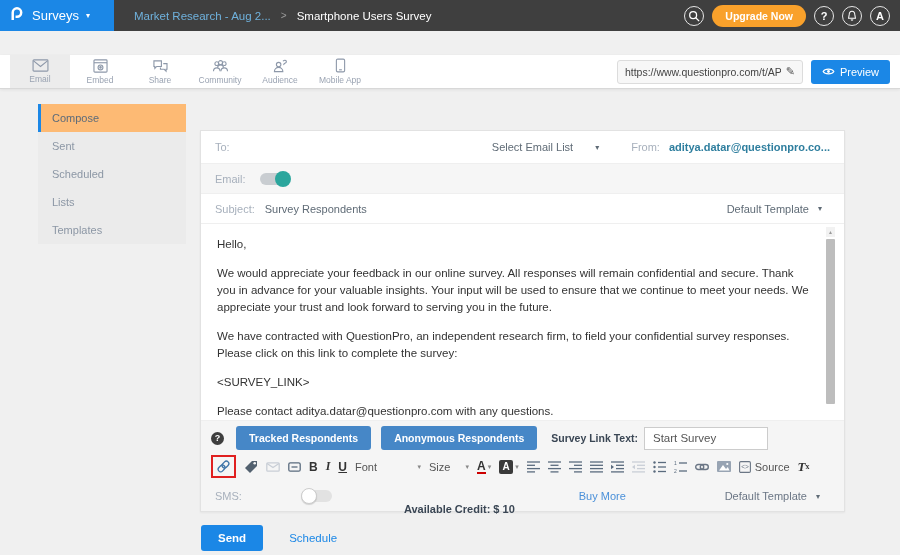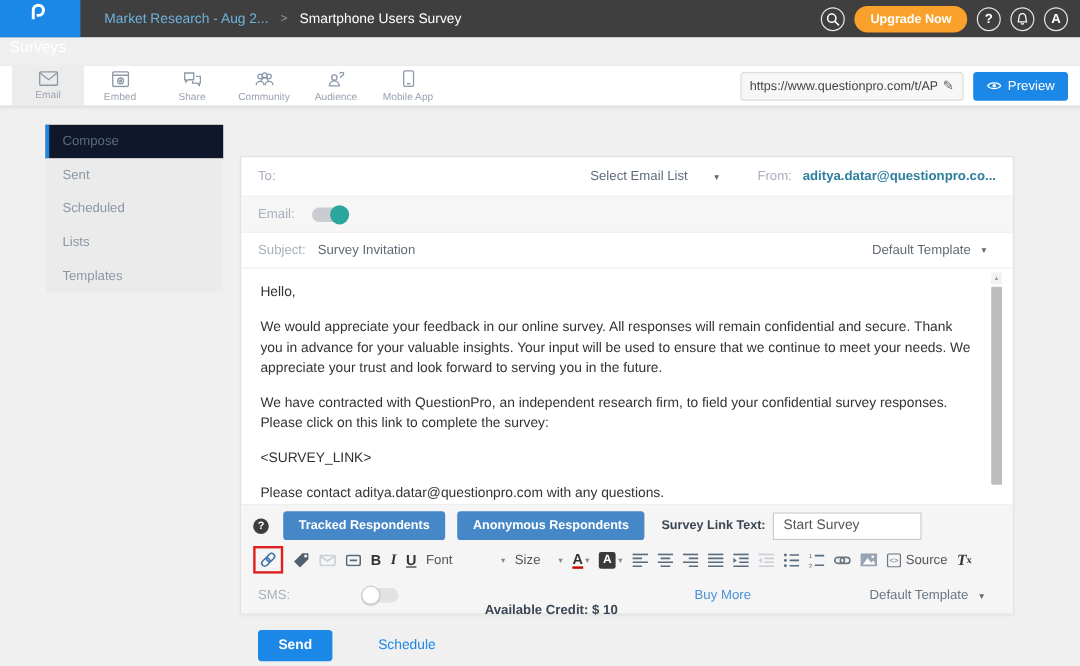--- a/index.html
+++ b/index.html
@@ -1,21 +1,21 @@
 <!DOCTYPE html>
 <html><head>
 <meta charset="utf-8">
 <style>
   * { box-sizing: border-box; margin: 0; padding: 0; }
   body { font-family: "Liberation Sans", sans-serif; background: #e8e8e8; }
   .screen { position: relative; width: 900px; height: 555px; background: #F0F0F0; overflow: hidden; }
 
   
   .topbar { position: absolute; left:0; top:0; width:900px; height:31px; background:#3F3F3F; display:flex; align-items:stretch; color:#fff; }
-  .logo-block { background:#1B87E6; display:flex; align-items:center; padding:0 12px 0 8px; gap:7px; cursor:pointer;flex-direction:column; }
+  .logo-block { background:#1B87E6; display:flex; align-items:center; padding:0 24px 0 8px; gap:7px; cursor:pointer; }
   .logo-block .prod { font-size:13px; color:#fff; }
   .caret { font-size:8px; line-height:1; }
   .crumbs { display:flex; align-items:center; gap:10px; margin-left:20px; font-size:11.5px; }
   .crumb-folder { color:#6FB1DC; }
   .crumb-sep { color:#9a9a9a; font-size:10px; }
   .crumb-survey { color:#fff; }
   .top-right { margin-left:auto; display:flex; align-items:center; gap:8px; padding-right:10px; }
   .circle-btn { width:20px; height:20px; border:1.3px solid #e6e6e6; border-radius:50%; display:flex; align-items:center; justify-content:center; font-size:11px; font-weight:bold; color:#fff; cursor:pointer; }
   .upgrade { background:#F9A12B; color:#fff; font-size:10.5px; font-weight:bold; border:none; border-radius:11px; padding:5px 13px; cursor:pointer; }
 
@@ -33,21 +33,21 @@
   .dtab svg { stroke:#8D98A9; fill:none; stroke-width:1.2; }
   .url-wrap { margin-left:auto; align-self:center; display:flex; align-items:center; gap:8px; padding-right:10px; }
   .url-box { display:flex; align-items:center; background:#F7F7F7; border:1px solid #DCDCDC; border-radius:3px; height:24px; padding:0 7px; width:186px; }
   .url-text { font-size:10.5px; color:#444; white-space:nowrap; overflow:hidden; flex:1; }
   .pencil { font-size:11px; color:#555; margin-left:5px; cursor:pointer; }
   .preview-btn { display:flex; align-items:center; gap:5px; background:#1B87E6; color:#fff; border:none; border-radius:3px; height:24px; padding:0 11px; font-size:11px; cursor:pointer; }
 
   
   .sidebar { position:absolute; left:38px; top:104px; width:148px; }
   .side-item { height:28px; line-height:28px; padding-left:14px; font-size:11px; color:#8C97A5; background:#EBEBEB; cursor:pointer; }
-  .side-item.active { background:#0f172a; border-left:3px solid #1B87E6; padding-left:11px; color:#5C6B7A; }
+  .side-item.active { background:#fdba74; border-left:3px solid #1B87E6; padding-left:11px; color:#5C6B7A; }
 
   
   .card { position:absolute; left:200px; top:130px; width:645px; background:#fff; border:1px solid #E2E2E2; box-shadow:0 1px 2px rgba(0,0,0,0.05); }
   .row { display:flex; align-items:center; padding:0 14px; border-bottom:1px solid #EFEFEF; }
   .row-to { height:33px; }
   .row-email { height:30px; background:#F6F6F6; }
   .row-subject { height:30px; }
   .lbl { font-size:11px; color:#A7B0BC; }
   .val { font-size:11px; color:#5F6B76; }
   .row-to .right { margin-left:auto; display:flex; align-items:center; gap:6px; }
@@ -98,21 +98,21 @@
   .tx-wrap { font-family:"Liberation Serif", serif; font-style:italic; font-weight:bold; font-size:13px; color:#333; }
   .tx-wrap sub { font-size:8px; font-style:normal; }
   .src-label { font-size:11px; color:#555; margin-left:4px; }
 
   .frow-c { height:30px; padding:0 14px;gap:46px; }
   .credit { font-size:11px; font-weight:bold; color:#3A4654; margin-left:26px;margin-top:25px; }
   .buymore { font-size:11px; color:#4A90D9; margin-left:18px; cursor:pointer; }
   .sms-tpl { margin-left:auto; display:flex; align-items:center; gap:9px; cursor:pointer; padding-right:10px; font-size:11px; color:#6B7685; }
 
   
-  .send-row { position:absolute; left:215px; top:525px; display:flex; align-items:center; gap:38px; }
+  .send-row { position:absolute; left:201px; top:525px; display:flex; align-items:center; gap:26px; }
   .send-btn { background:#1B87E6; color:#fff; border:none; border-radius:3px; font-size:11.5px; font-weight:bold; padding:7px 17px; cursor:pointer; }
   .schedule-link { color:#1B87E6; font-size:11.5px; cursor:pointer; }
 
   svg.line-ic { stroke:#5A6B7E; stroke-width:1.3; fill:none; display:block; }
   svg.line-ic.dim { stroke:#C9CED6; }
 </style>
 </head>
 <body>
 
 <div class="screen">
@@ -241,21 +241,21 @@
 
     <div class="row row-email">
       <span class="lbl">Email:</span>
       <span class="toggle on">
           <span class="knob"></span>
         </span>
     </div>
 
     <div class="row row-subject">
       <span class="lbl">Subject:</span>
-      <span class="val subject-val">Survey Invitation</span>
+      <span class="val subject-val">Survey Respondents</span>
       <span class="tpl-sel">
         <span class="val">Default Template</span>
         <span class="caret-dark">▾</span>
       </span>
     </div>
 
     <div class="mailbody">
       <p>Hello,</p>
       <p>We would appreciate your feedback in our online survey. All responses will remain confidential and secure. Thank you in advance for your valuable insights. Your input will be used to ensure that we continue to meet your needs. We appreciate your trust and look forward to serving you in the future.</p>
       <p>We have contracted with QuestionPro, an independent research firm, to field your confidential survey responses. Please click on this link to complete the survey:</p>

